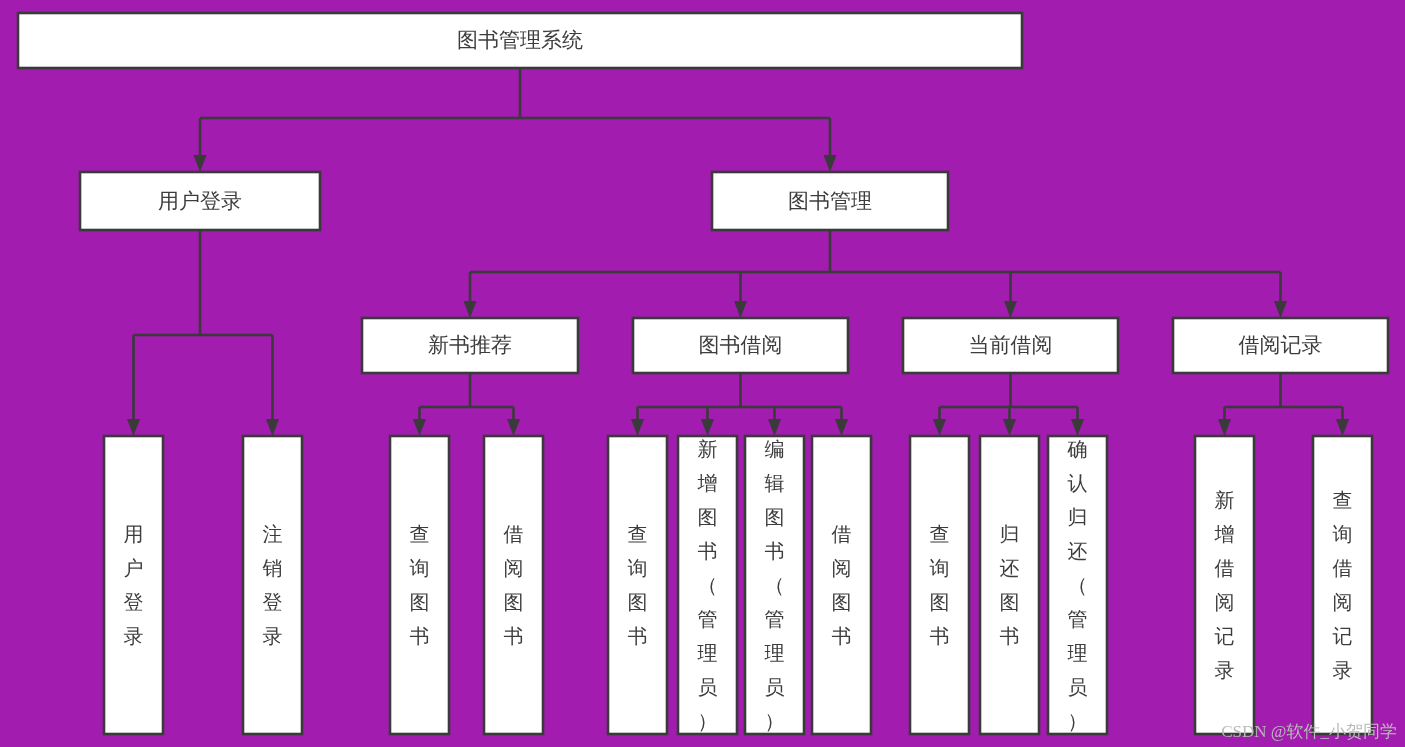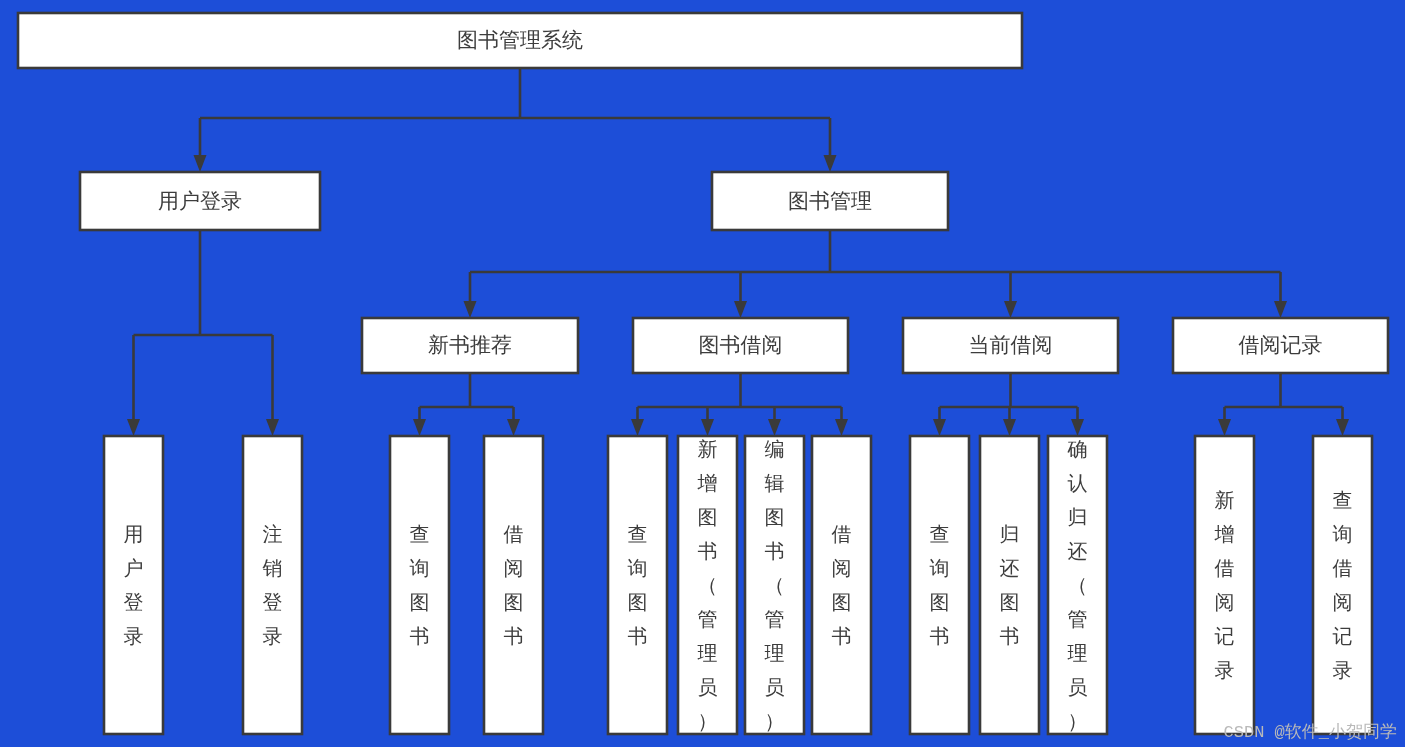--- a/index.html
+++ b/index.html
@@ -11,21 +11,21 @@
   body {
     width: 1405px;
     height: 747px;
     font-family: "Liberation Sans", "DejaVu Sans", sans-serif;
     overflow: hidden;
   }
   #diagram-root {
     position: relative;
     width: 1405px;
     height: 747px;
-    background: #1d4ed8;
+    background: #a21caf;
   }
   svg#diagram-svg {
     position: absolute;
     left: 0;
     top: 0;
     width: 1405px;
     height: 747px;
     display: block;
   }
   .node-box {
@@ -54,21 +54,21 @@
   }
   .node-label-v {
     text-anchor: middle;
     font-size: 20px;
     letter-spacing: 0px;
   }
   .watermark {
     position: absolute;
     right: 8px;
     bottom: 4px;
-    font-family: Liberation Mono, monospace;
+    font-family: Liberation Serif, serif;
     font-size: 17px;
     color: #b9b9b9;
     white-space: nowrap;
     user-select: none;
   }
 </style>
 </head>
 <body>
 
 <div id="diagram-root">

